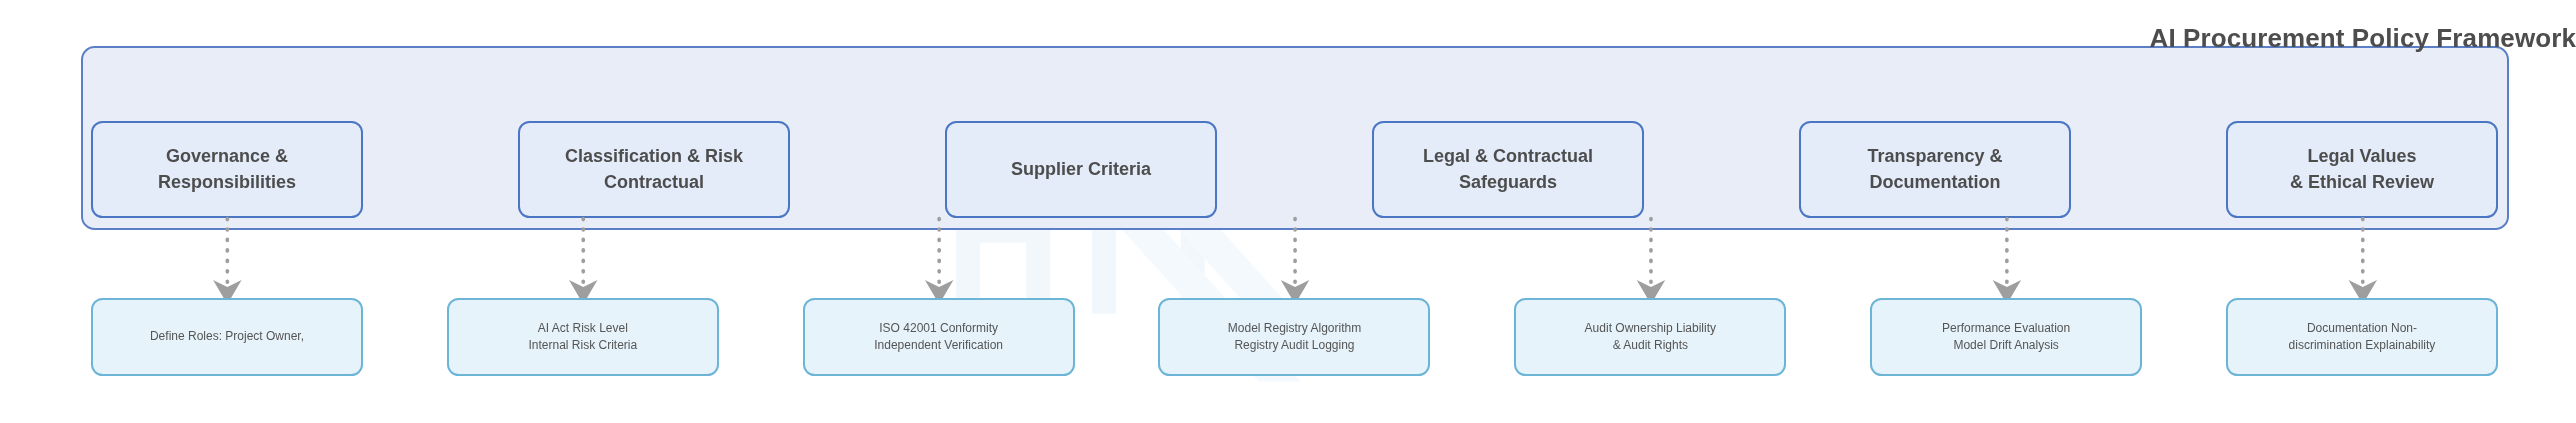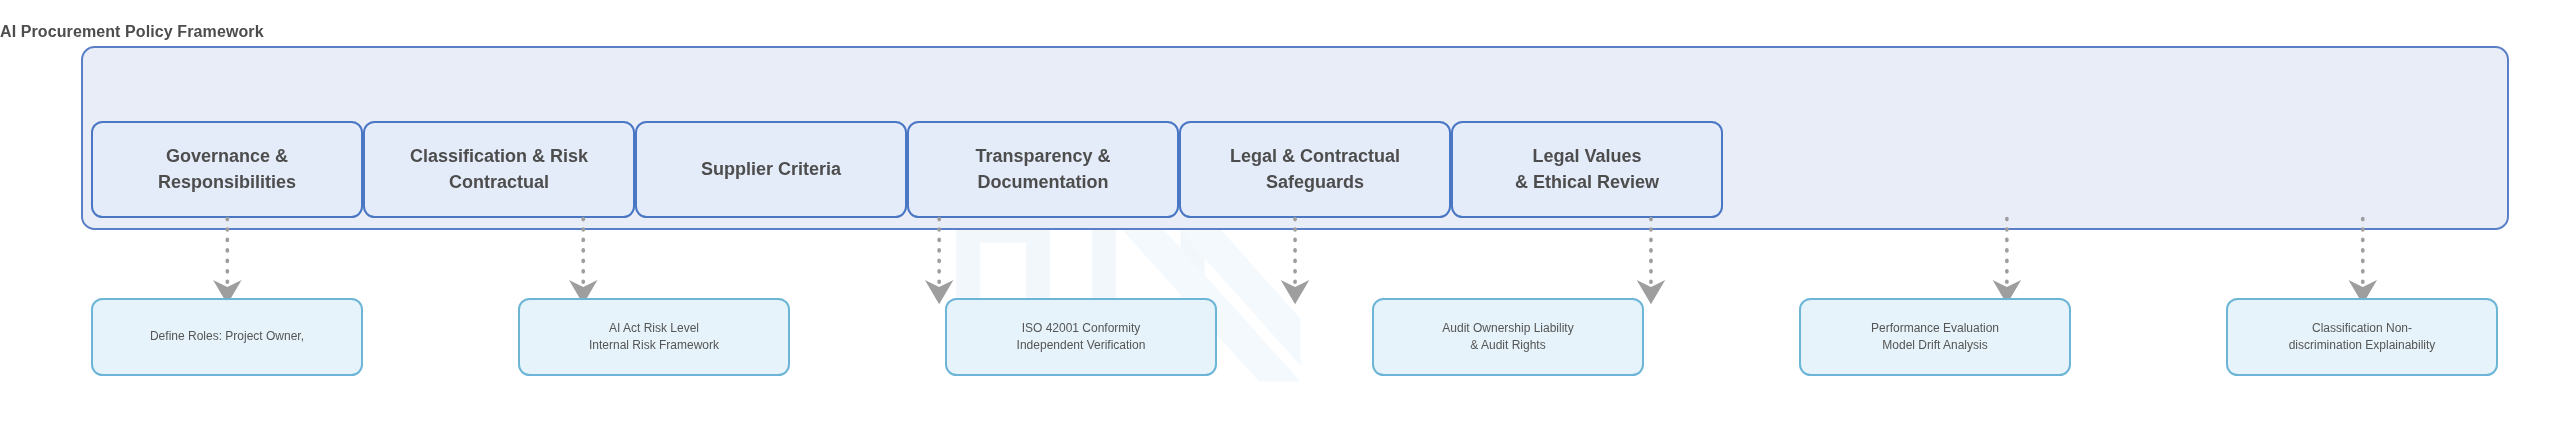--- a/index.html
+++ b/index.html
@@ -47,36 +47,37 @@
     border-radius: 13.6px;
     box-sizing: border-box;
     z-index: 2;
   }
 
   .framework-title {
     position: absolute;
     top: 23px;
     left: 0;
     width: 100%;
-    text-align: left;
-    font-size: 16px;
+    text-align: right;
+    font-size: 26px;
     font-weight: bold;
     color: #4d4d4d;
     letter-spacing: 0.1px;
     z-index: 3;
   }
 
   
   .pillar-row {
     position: absolute;
     left: 91px;
     top: 121px;
     width: 2407px;
     height: 97px;
     display: flex;
+    justify-content: space-between;
     z-index: 3;
   }
 
   .pillar-box {
     width: 272px;
     height: 97px;
     background: #e4ecfa;
     border: 2.6px solid #4a76c4;
     border-radius: 11.5px;
     box-sizing: border-box;
@@ -176,27 +177,27 @@
     <div class="pillar-box">
       <div class="pillar-line">Classification &amp; Risk</div>
       <div class="pillar-line">Contractual</div>
     </div>
 
     <div class="pillar-box">
       <div class="pillar-line">Supplier Criteria</div>
     </div>
 
     <div class="pillar-box">
+      <div class="pillar-line">Legal &amp; Contractual</div>
+      <div class="pillar-line">Safeguards</div>
+    </div>
+
+    <div class="pillar-box">
       <div class="pillar-line">Transparency &amp;</div>
       <div class="pillar-line">Documentation</div>
-    </div>
-
-    <div class="pillar-box">
-      <div class="pillar-line">Legal &amp; Contractual</div>
-      <div class="pillar-line">Safeguards</div>
     </div>
 
 
     <div class="pillar-box">
       <div class="pillar-line">Legal Values</div>
       <div class="pillar-line">&amp; Ethical Review</div>
     </div>
 
   </div>
 
@@ -218,40 +219,44 @@
   </svg>
 
   <div class="detail-row">
 
     <div class="detail-box">
       <div class="detail-line">Define Roles: Project Owner,</div>
     </div>
 
     <div class="detail-box">
       <div class="detail-line">AI Act Risk Level</div>
-      <div class="detail-line">Internal Risk Framework</div>
+      <div class="detail-line">Internal Risk Criteria</div>
     </div>
 
     <div class="detail-box">
       <div class="detail-line">ISO 42001 Conformity</div>
       <div class="detail-line">Independent Verification</div>
     </div>
 
+    <div class="detail-box">
+      <div class="detail-line">Model Registry Algorithm</div>
+      <div class="detail-line">Registry Audit Logging</div>
+    </div>
 
     <div class="detail-box">
       <div class="detail-line">Audit Ownership Liability</div>
       <div class="detail-line">&amp; Audit Rights</div>
     </div>
 
     <div class="detail-box">
       <div class="detail-line">Performance Evaluation</div>
       <div class="detail-line">Model Drift Analysis</div>
     </div>
 
     <div class="detail-box">
-      <div class="detail-line">Classification Non-</div>
+      <div class="detail-line">Documentation Non-</div>
       <div class="detail-line">discrimination Explainability</div>
     </div>
 
   </div>
 
 </div>
 
 
 </body></html>

